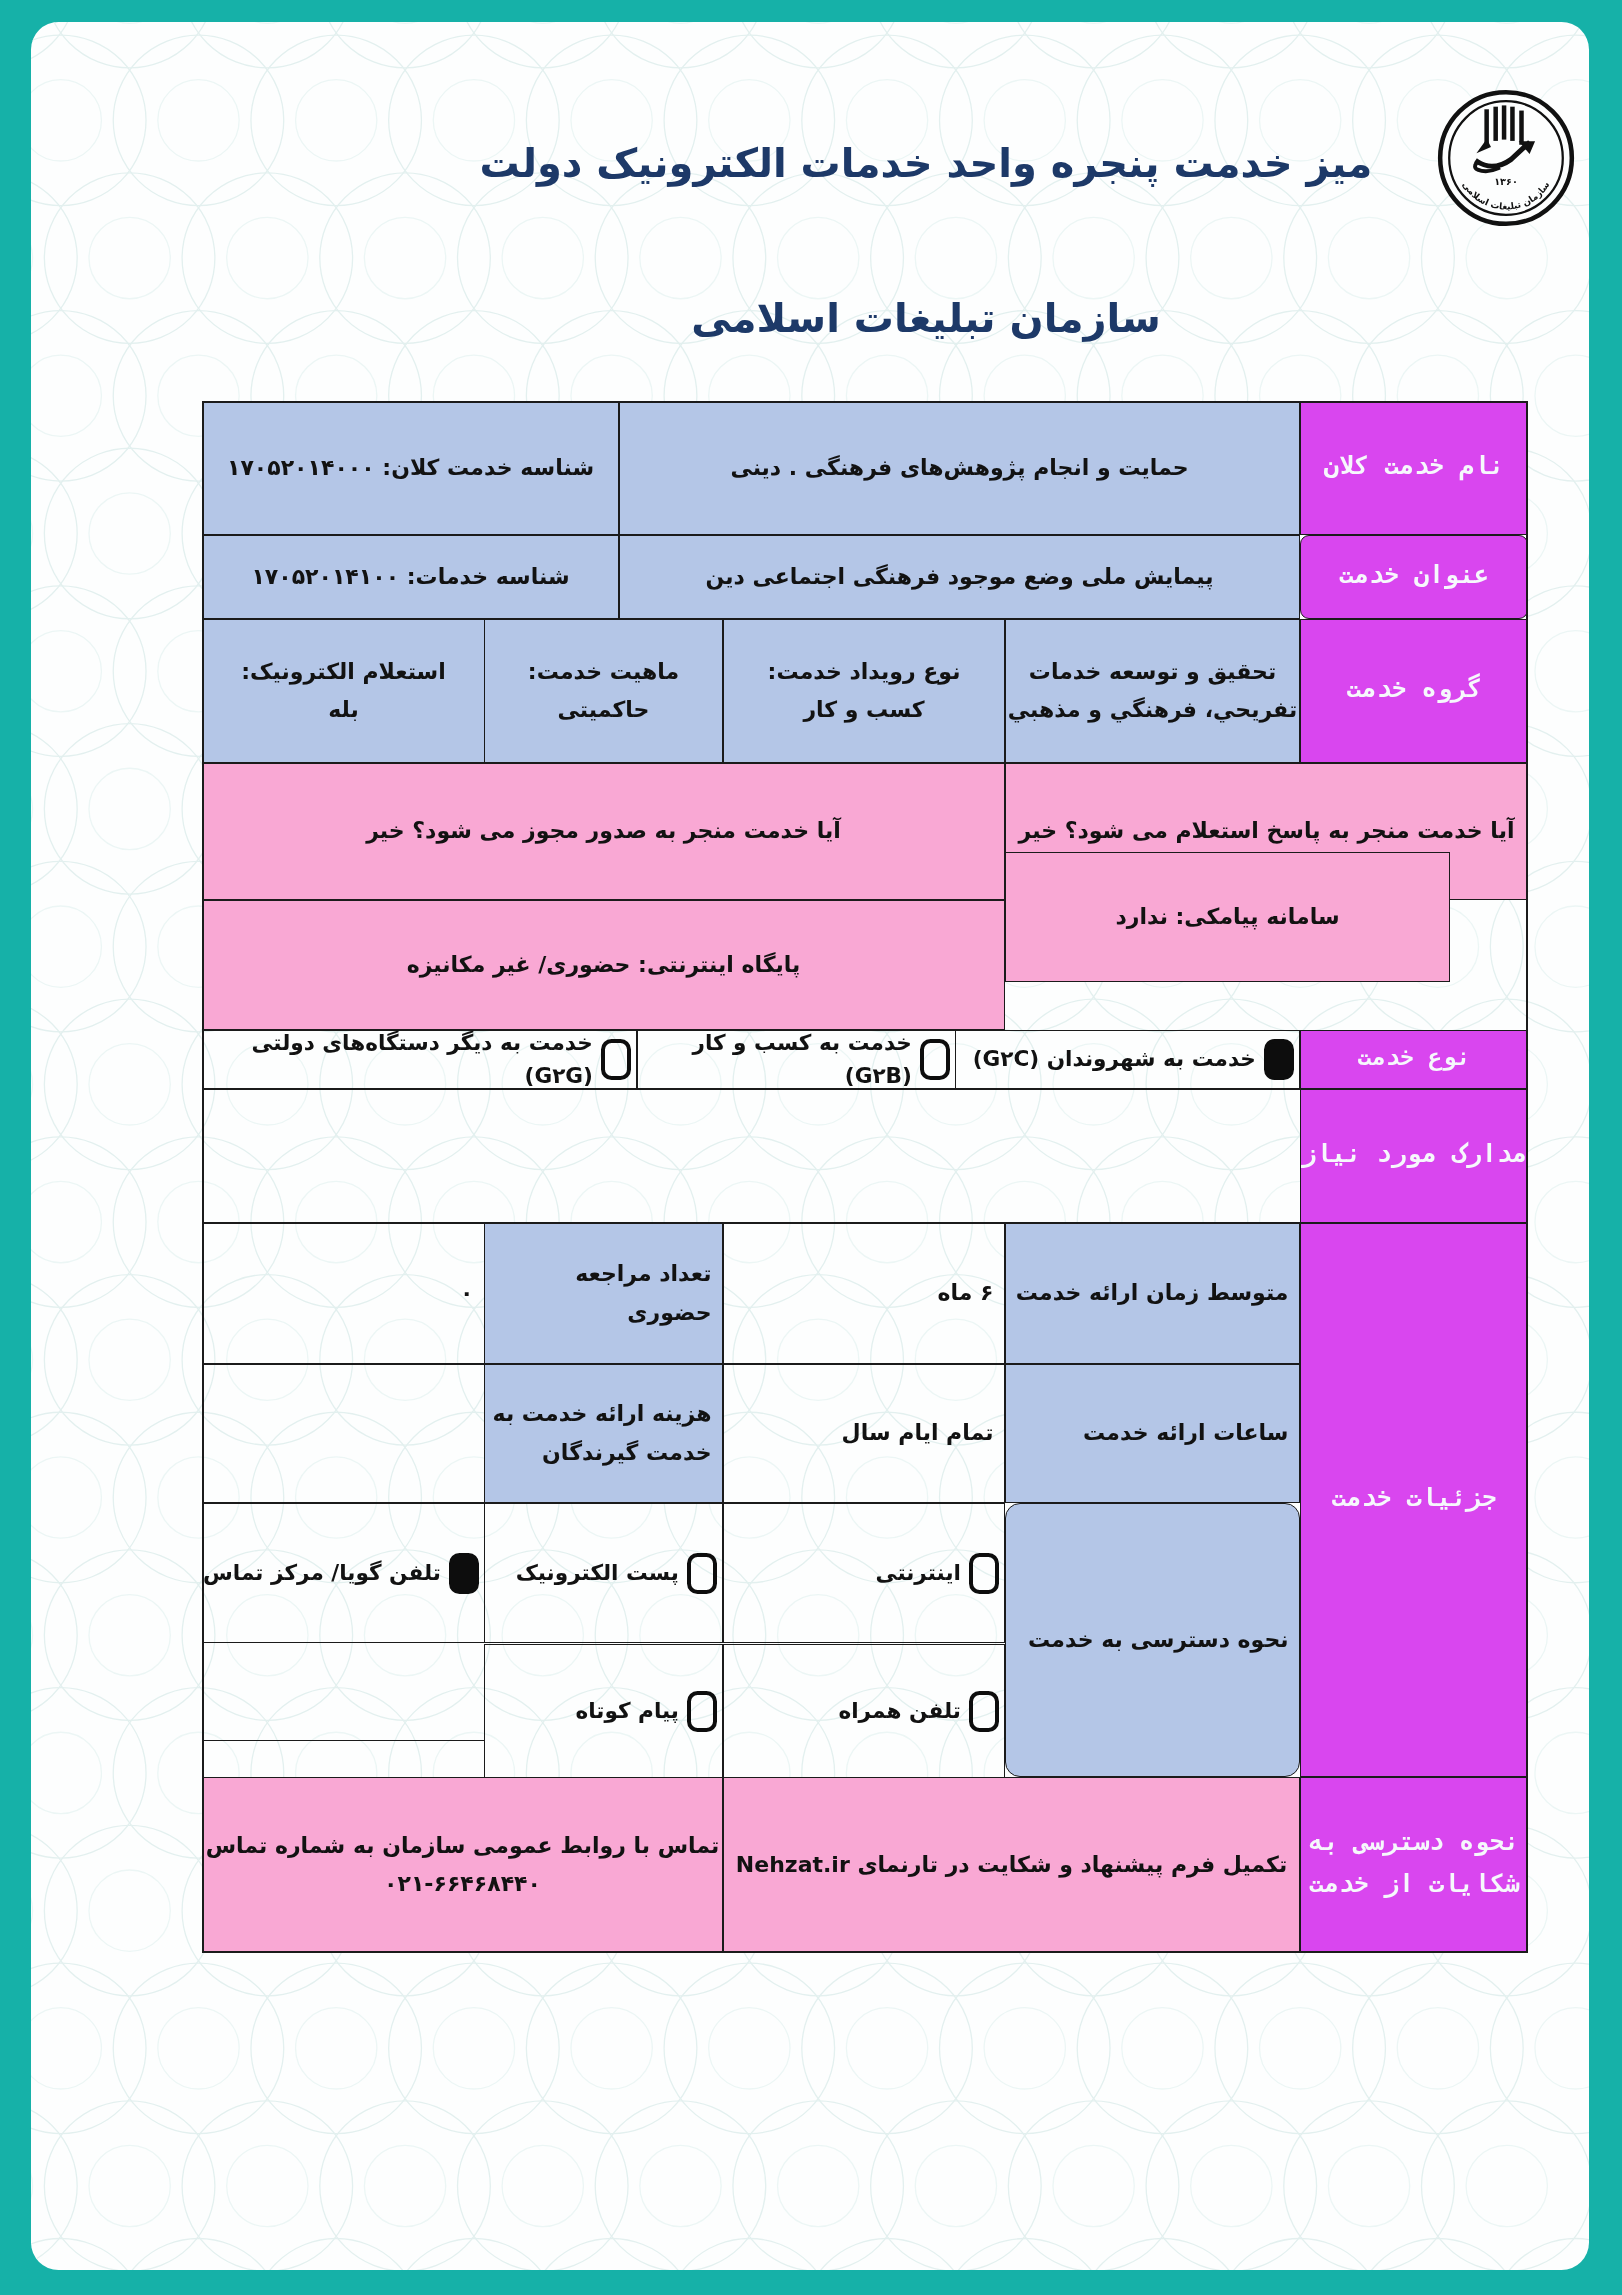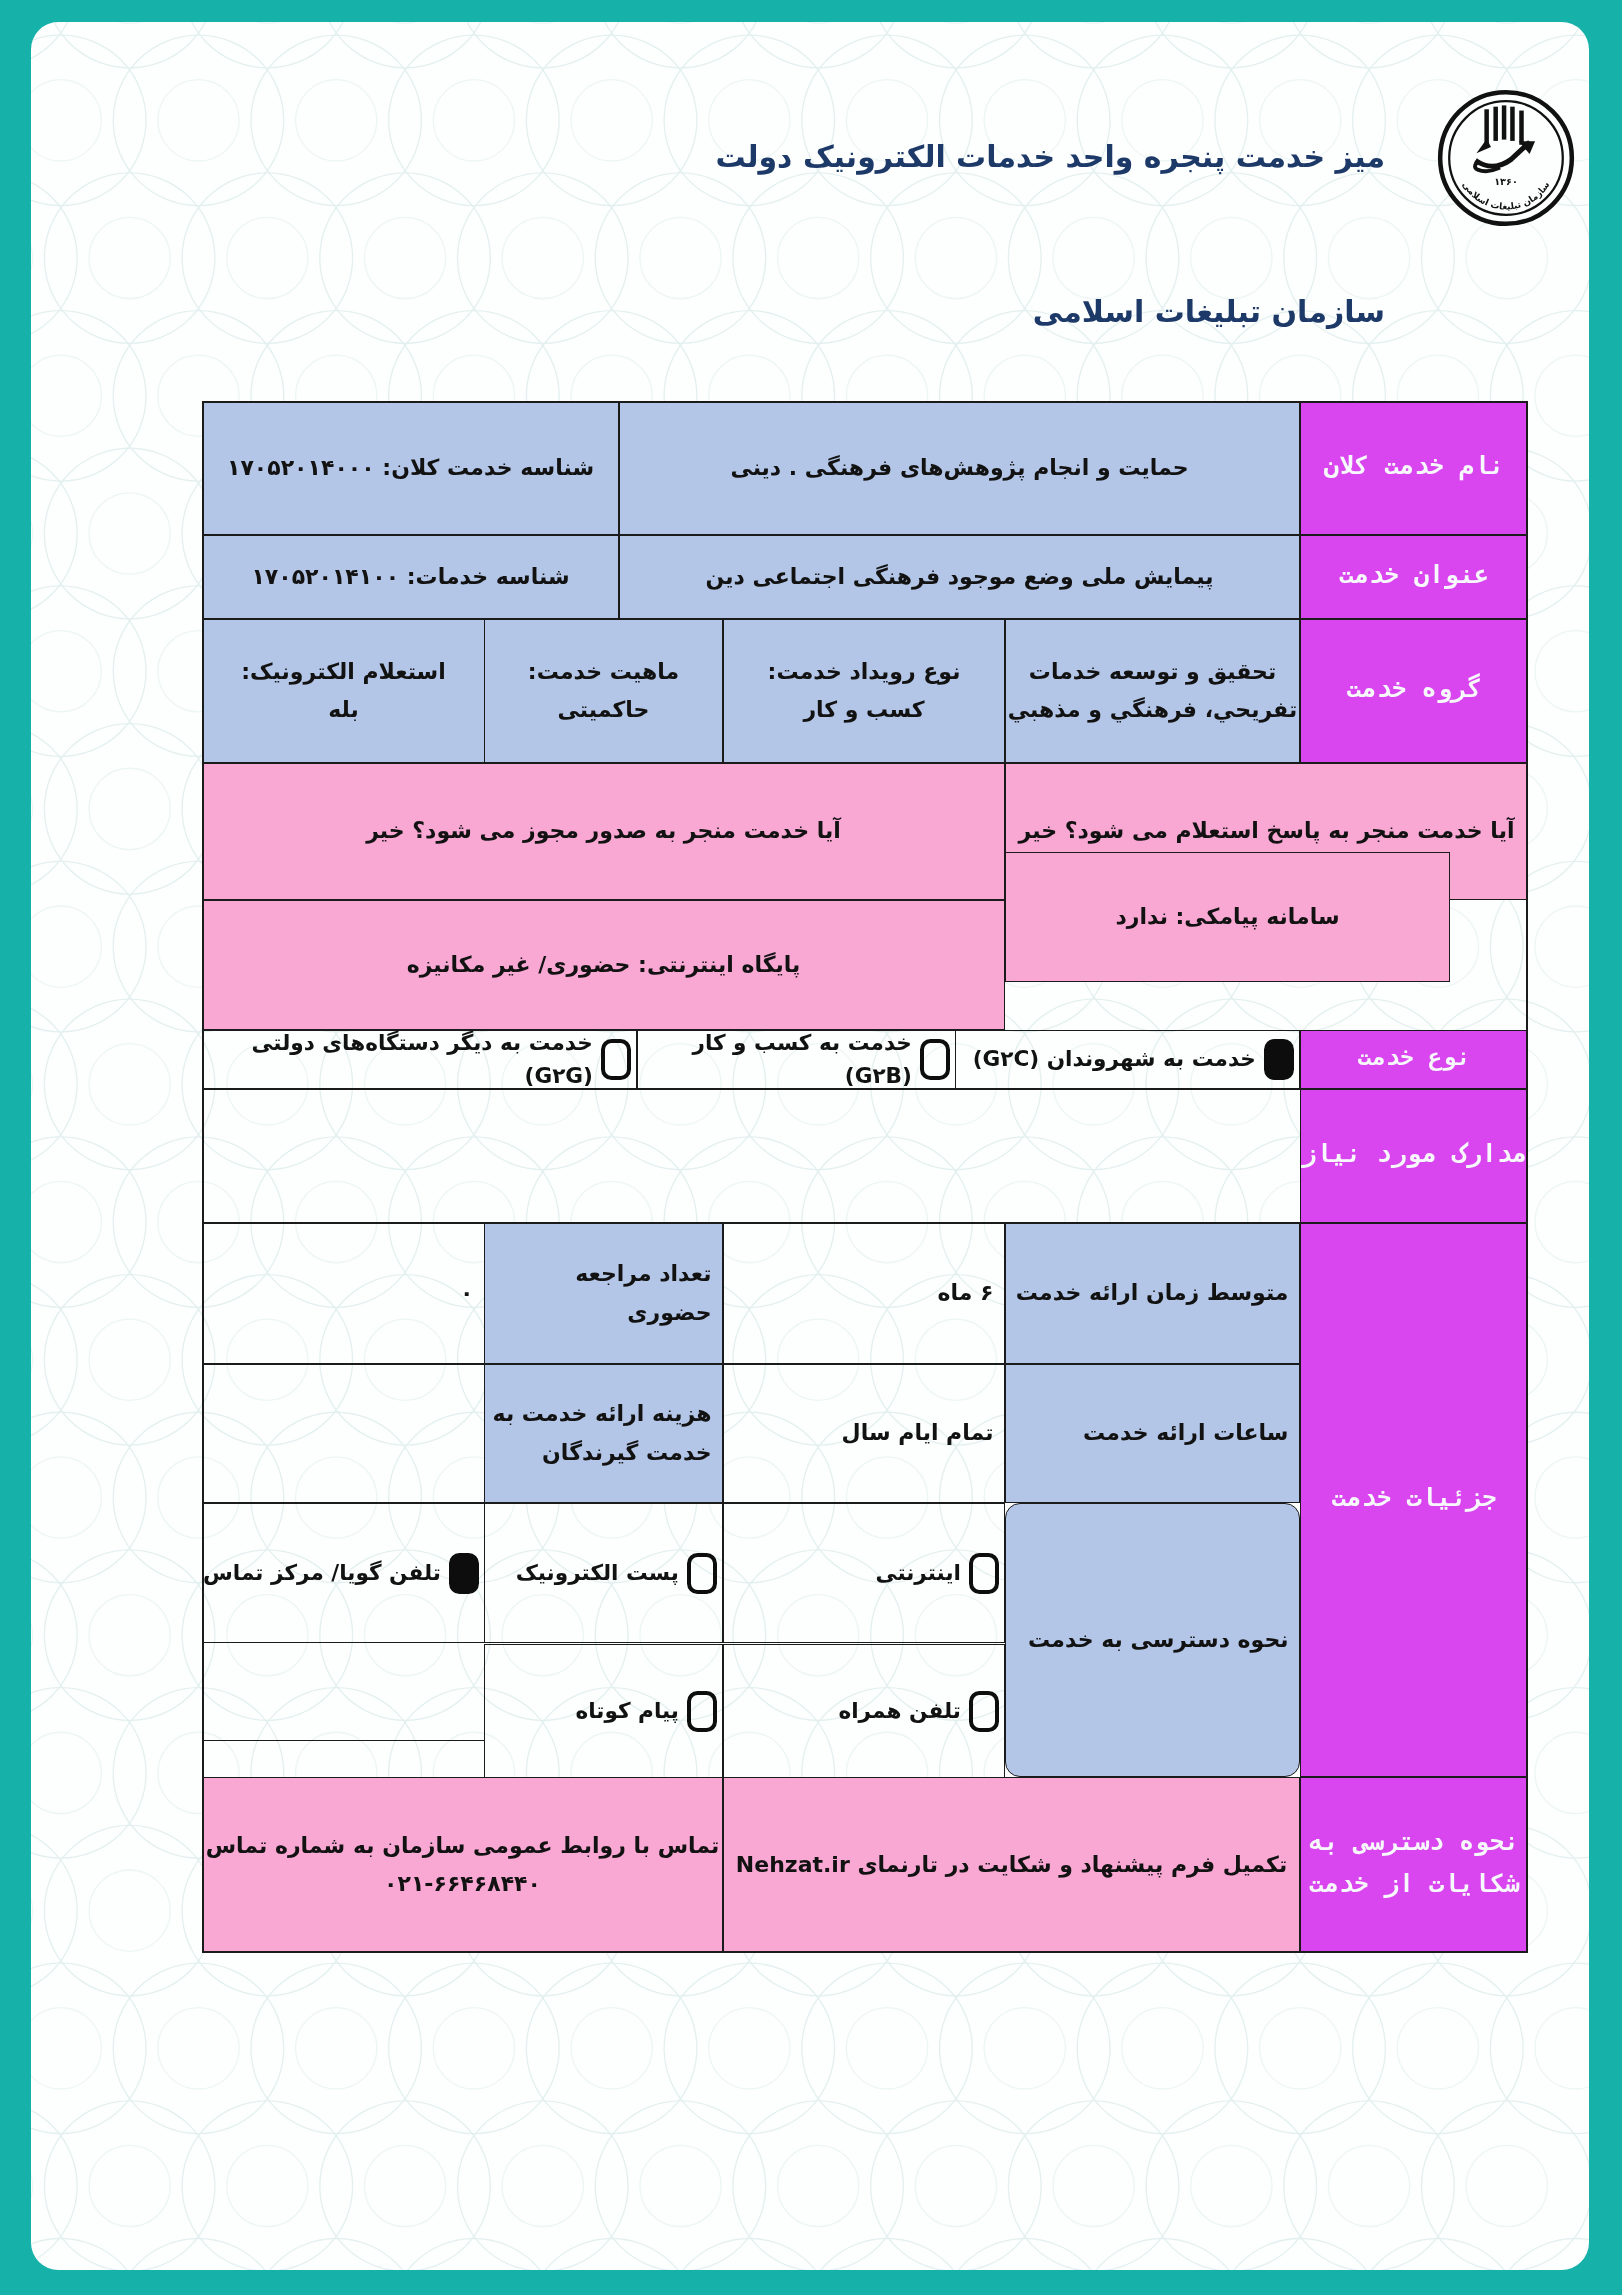--- a/index.html
+++ b/index.html
@@ -8,22 +8,22 @@
     background:#16b1a8;
     font-family:"DejaVu Sans", sans-serif;
   }
   .sheet{position:absolute;left:0;top:0;width:1623px;height:2295px;}
   .panel{
     position:absolute;left:29.5px;top:21.6px;width:1558px;height:2248px;
     background:#fdfefe;border-radius:27.5px;overflow:hidden;
   }
   .title{
     position:absolute;right:239px;width:918px;
-    text-align:right;font-weight:bold;color:#1d3968;
-    font-size:30px;letter-spacing:-0.7px;line-height:1.2;
+    text-align:center;font-weight:bold;color:#1d3968;
+    font-size:40px;letter-spacing:-0.7px;line-height:1.2;
   }
   .logo-wrap{position:absolute;top:87px;right:47px;width:142px;height:142px;}
   .cell{
     position:absolute;box-sizing:border-box;border:1.3px solid #1b1b1b;
     display:flex;align-items:center;justify-content:center;
     direction:rtl;color:#121212;font-weight:bold;font-size:22px;line-height:1.75;
     text-align:center;white-space:pre-line;
   }
   .cell.blue{background:#b4c6e7;}
   .cell.lightblue{background:#f9a8d4;}
@@ -507,21 +507,21 @@
       <text font-size="14" font-weight="bold" fill="#111">
         <textPath href="#logo-arc" startOffset="50%" text-anchor="middle">سازمان تبلیغات اسلامی</textPath>
       </text>
     </svg>
   </div>
 
   <div class="cell dark" style="left:1299px;top:401px;width:228px;height:134px;">نام خدمت کلان</div>
   <div class="cell blue" style="left:618px;top:401px;width:681px;height:134px;">حمایت و انجام پژوهش‌های فرهنگی . دینی</div>
   <div class="cell blue" style="left:201px;top:401px;width:417px;height:134px;">شناسه خدمت کلان: ۱۷۰۵۲۰۱۴۰۰۰</div>
 
-  <div class="cell dark" style="left:1299px;top:535px;width:228px;height:84px;">عنوان خدمت</div>
+  <div class="cell dark" style="left:1299px;top:535px;width:228px;height:84px;border-radius:9px;">عنوان خدمت</div>
   <div class="cell blue" style="left:618px;top:535px;width:681px;height:84px;">پیمایش ملی وضع موجود فرهنگی اجتماعی دین</div>
   <div class="cell blue" style="left:201px;top:535px;width:417px;height:84px;">شناسه خدمات: ۱۷۰۵۲۰۱۴۱۰۰</div>
 
   <div class="cell dark" style="left:1299px;top:619px;width:228px;height:144px;">گروه خدمت</div>
   <div class="cell blue" style="left:1004px;top:619px;width:295px;height:144px;">تحقیق و توسعه خدمات
 تفریحي، فرهنگي و مذهبي</div>
   <div class="cell blue" style="left:722px;top:619px;width:282px;height:144px;">نوع رویداد خدمت:
 کسب و کار</div>
   <div class="cell blue" style="left:483px;top:619px;width:239px;height:144px;">ماهیت خدمت:
 حاکمیتی</div>

